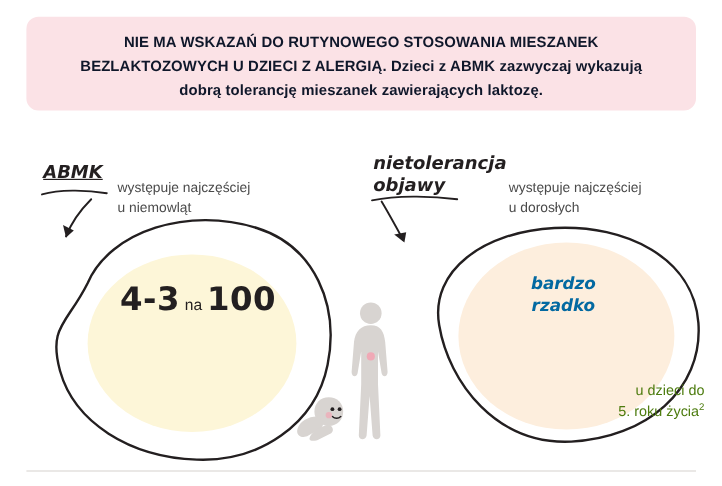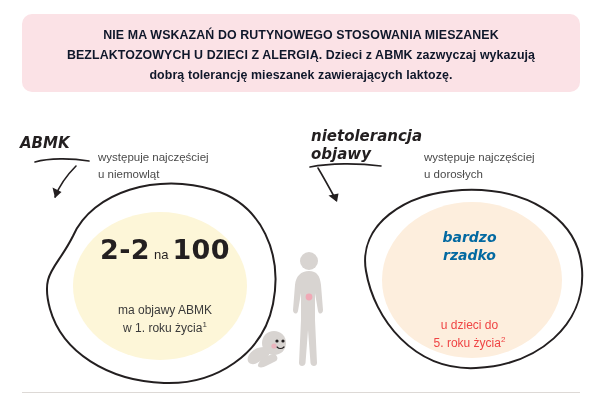--- a/index.html
+++ b/index.html
@@ -41,21 +41,21 @@
   .handlabel {
     position: absolute;
     font-family: "DejaVu Sans", sans-serif;
     font-weight: bold;
     font-style: italic;
     color: #231f20;
     font-size: 15px;
     line-height: 1.18;
     white-space: pre-line;
   }
-  #label-abmk { left: 20px; top: 135px; }
+  #label-abmk { left: 36px; top: 135px; text-decoration: underline; }
   #label-lactose { left: 311px; top: 128px; }
 
   .underline-svg {
     position: absolute;
   }
 
   .sublabel {
     position: absolute;
     font-size: 11.5px;
     line-height: 1.45;
@@ -123,22 +123,23 @@
     font-style: italic;
     font-size: 14px;
     line-height: 1.26;
     color: #0369a1;
     white-space: pre-line;
   }
   #right-desc {
     top: 112px;
     font-size: 12px;
     line-height: 1.55;
-    color: #ef4444;
-    white-space: pre-line;
+    color: #4d7c0f;
+    white-space: pre-line;
+    text-align: right;
   }
   #right-desc sup { font-size: 8px; }
 
   
   #adult-figure {
     position: absolute;
     left: 290px;
     top: 250px;
   }
   #baby-figure {
@@ -188,25 +189,21 @@
   <path d="M12 4 C 18 14, 24 25, 30 36" stroke="#231f20" stroke-width="1.6" fill="none" stroke-linecap="round"></path>
   <path d="M31 38 L 22.5 31.5 L 32.5 29.5 Z" fill="#231f20"></path>
 </svg>
 
 <div id="blob-left-wrap">
   <svg width="250" height="215" viewBox="0 0 250 215">
     <path d="M33 60 C 52 16, 118 -4, 174 14 C 222 29, 243 78, 233 128 C 223 178, 176 209, 124 207 C 68 205, 22 176, 10 133 C 0 96, 16 94, 33 60 Z" fill="none" stroke="#231f20" stroke-width="2"></path>
     <ellipse cx="120" cy="110" rx="87" ry="74" fill="#fdf6d8"></ellipse>
   </svg>
   <div class="blob-content" id="left-stat">
-    <span class="big">2-2</span><span class="na">na</span><span class="big">100</span>
-  </div>
-  <div class="blob-content" id="left-desc">
-    <span>ma objawy ABMK
-w 1. roku życia</span><sup>1</sup>
+    <span class="big">4-3</span><span class="na">na</span><span class="big">100</span>
   </div>
 </div>
 
 <div id="blob-right-wrap">
   <svg width="235" height="190" viewBox="0 0 235 190">
     <path d="M14 86 C 6 40, 52 8, 110 5 C 170 2, 226 30, 230 84 C 234 140, 186 180, 124 183 C 62 186, 22 134, 14 86 Z" fill="none" stroke="#231f20" stroke-width="2"></path>
     <ellipse cx="120" cy="95" rx="90" ry="78" fill="#fdeedd"></ellipse>
   </svg>
   <div class="blob-content" id="right-stat">bardzo
 rzadko</div>

